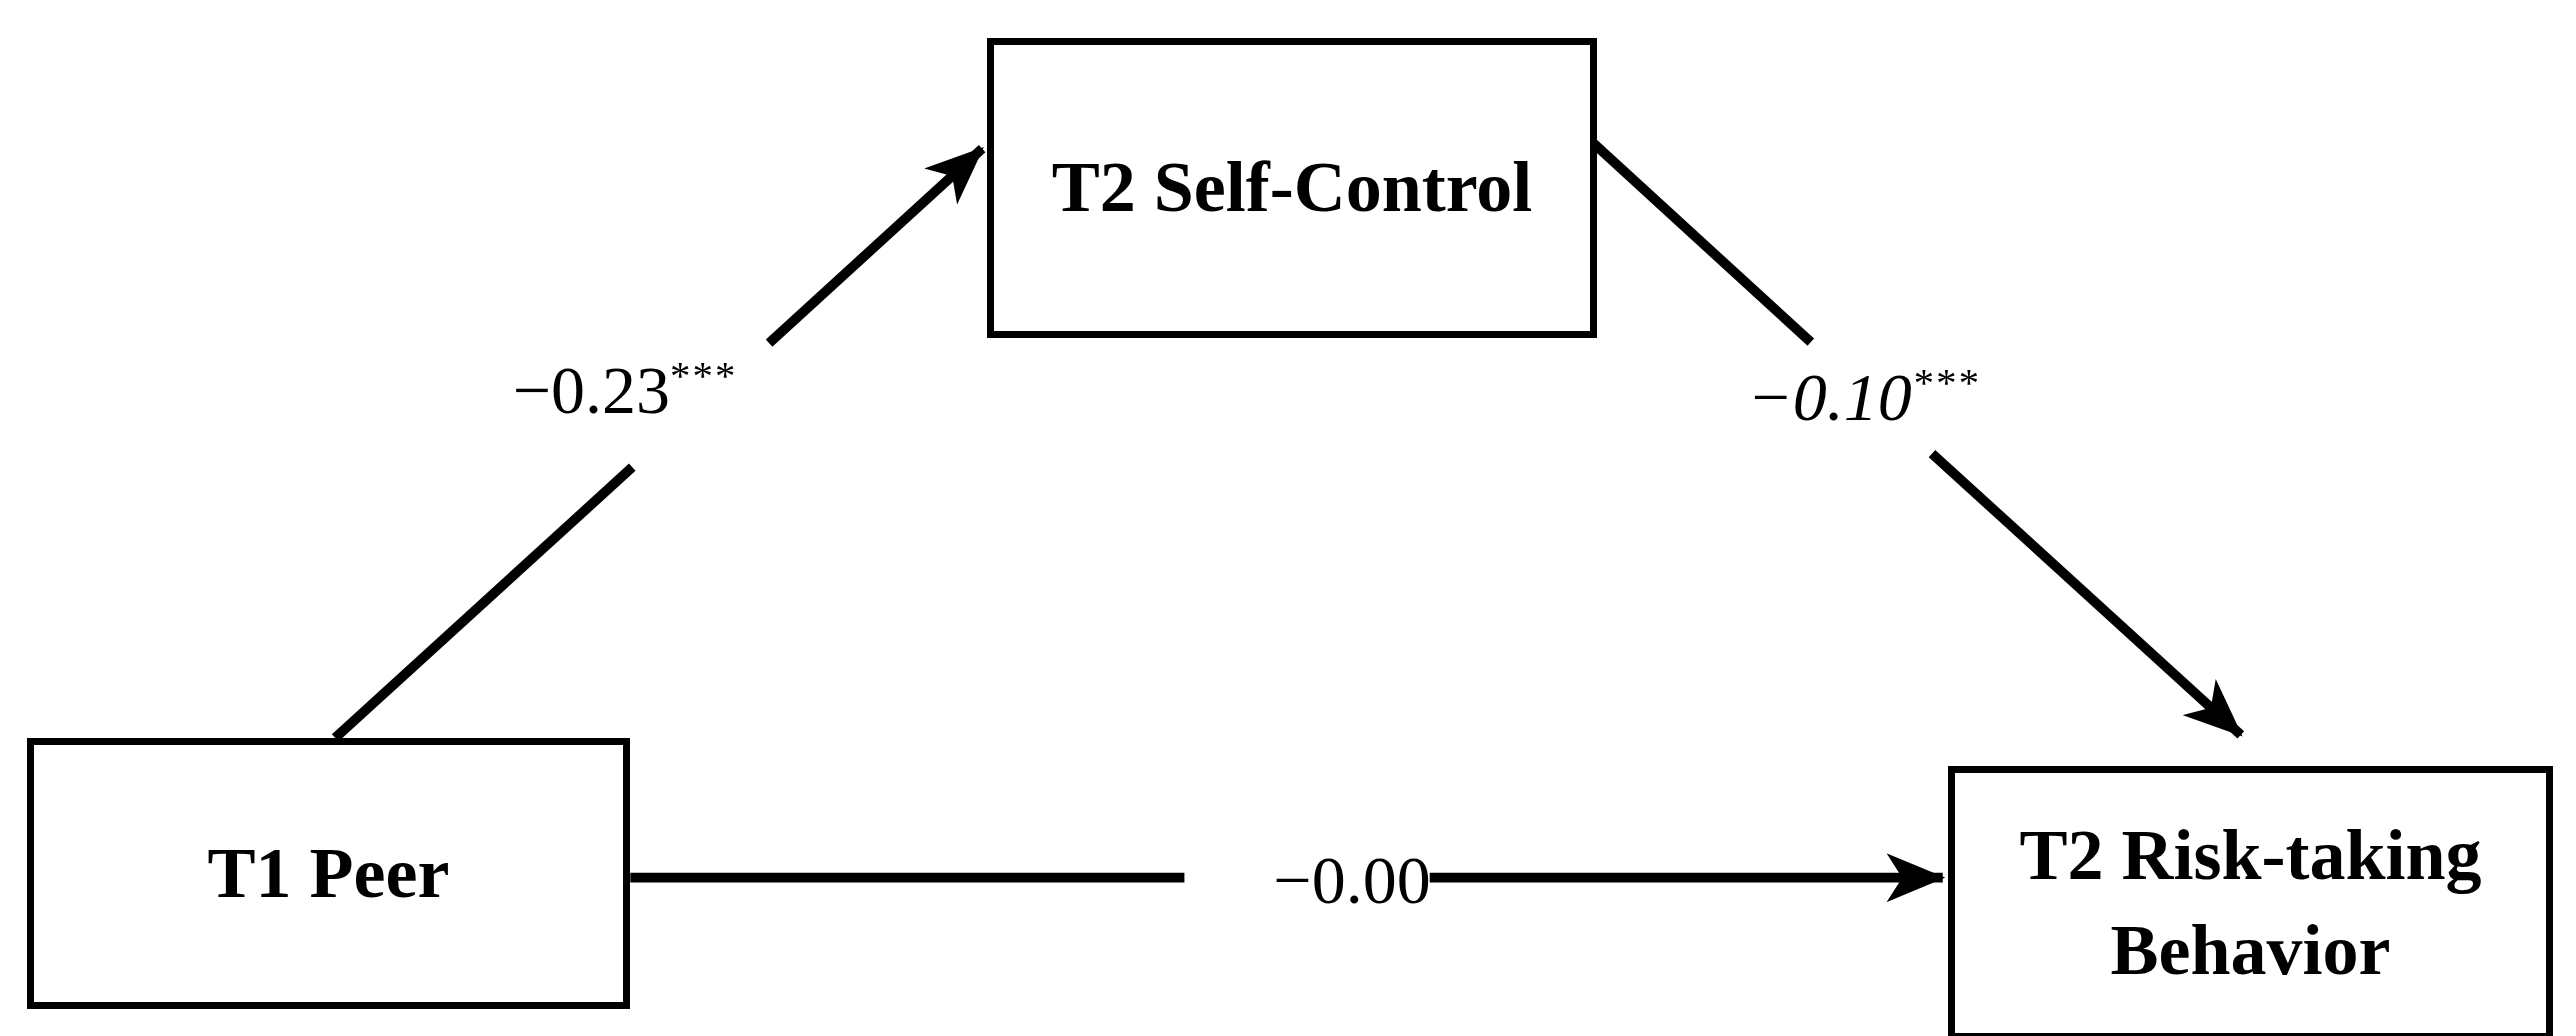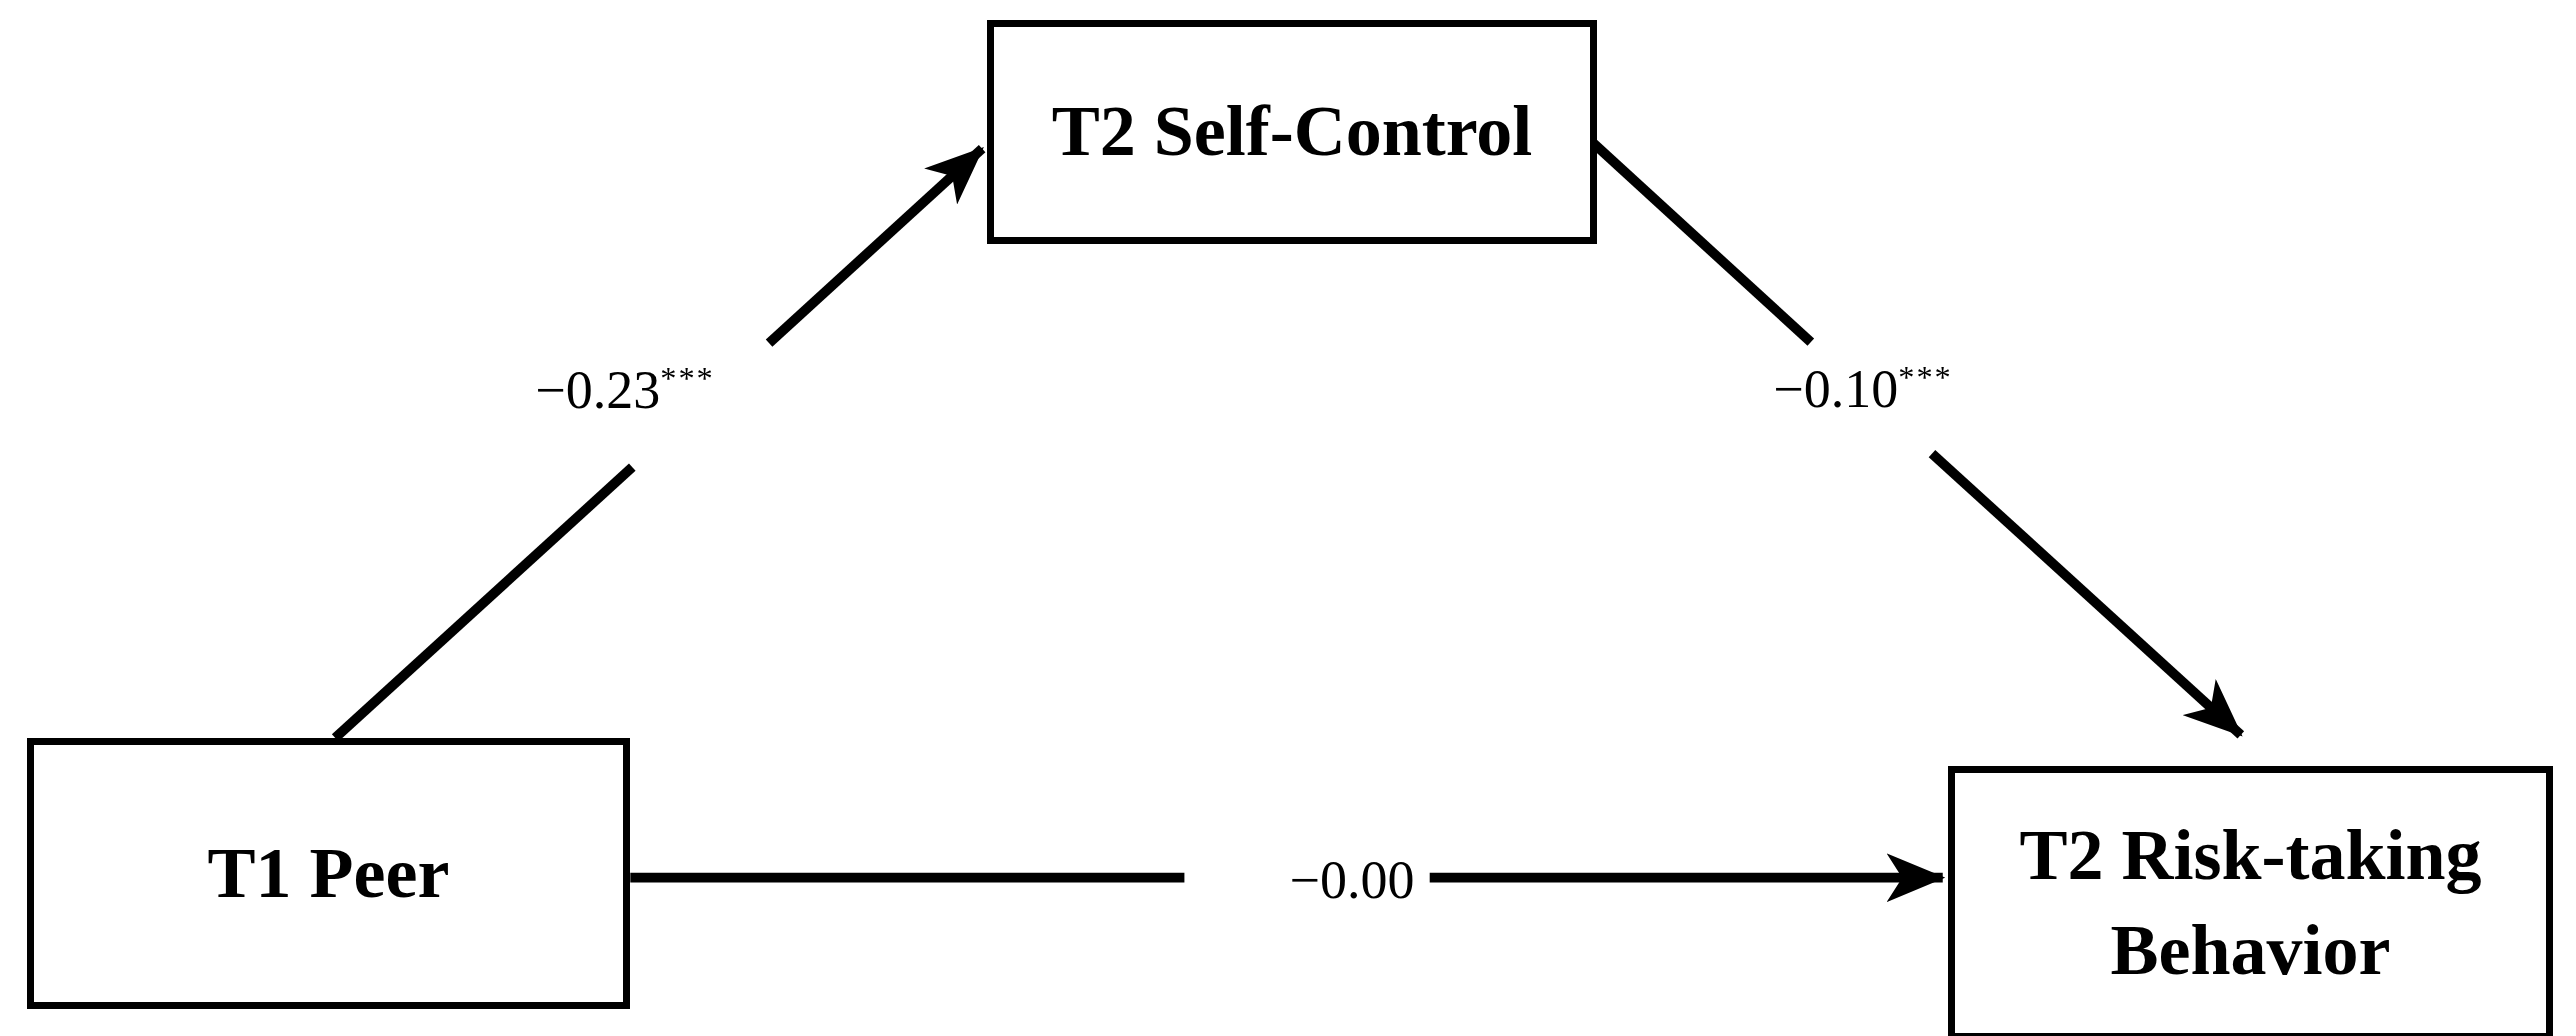--- a/index.html
+++ b/index.html
@@ -35,38 +35,38 @@
     align-items: center;
     justify-content: center;
     text-align: center;
   }
   .node-label {
     font-weight: bold;
     font-size: 72px;
     line-height: 1.32;
     white-space: nowrap;
   }
-  #node-mediator  { left: 987px; top: 20px;  width: 610px; height: 224px; }
+  #node-mediator  { left: 987px; top: 38px;  width: 610px; height: 300px; }
   #node-predictor { left: 27px;   top: 738px; width: 603px; height: 271px; }
   #node-outcome   { left: 1948px; top: 766px; width: 605px; height: 274px; }
   .path-label {
     position: absolute;
     transform: translate(-50%, -50%);
-    font-size: 54px;
+    font-size: 68px;
     line-height: 1;
     white-space: nowrap;
   }
   .path-label sup {
     font-size: 60%;
     line-height: 0;
     vertical-align: super;
     letter-spacing: 2px;
   }
   #label-a { left: 625px;  top: 390px; }
-  #label-b { left: 1863px; top: 389px; }
+  #label-b { left: 1863px; top: 397px; font-style: italic; }
   #label-c { left: 1352px; top: 880px; }
 </style>
 </head>
 <body>
 
 <div id="canvas">
 
   <svg id="arrow-layer" width="2576" height="1037" viewBox="0 0 2636 1061">
     <defs>
       <marker id="arrowhead" viewBox="0 0 12 10" refX="11.5" refY="5" markerWidth="6" markerHeight="5" orient="auto">

